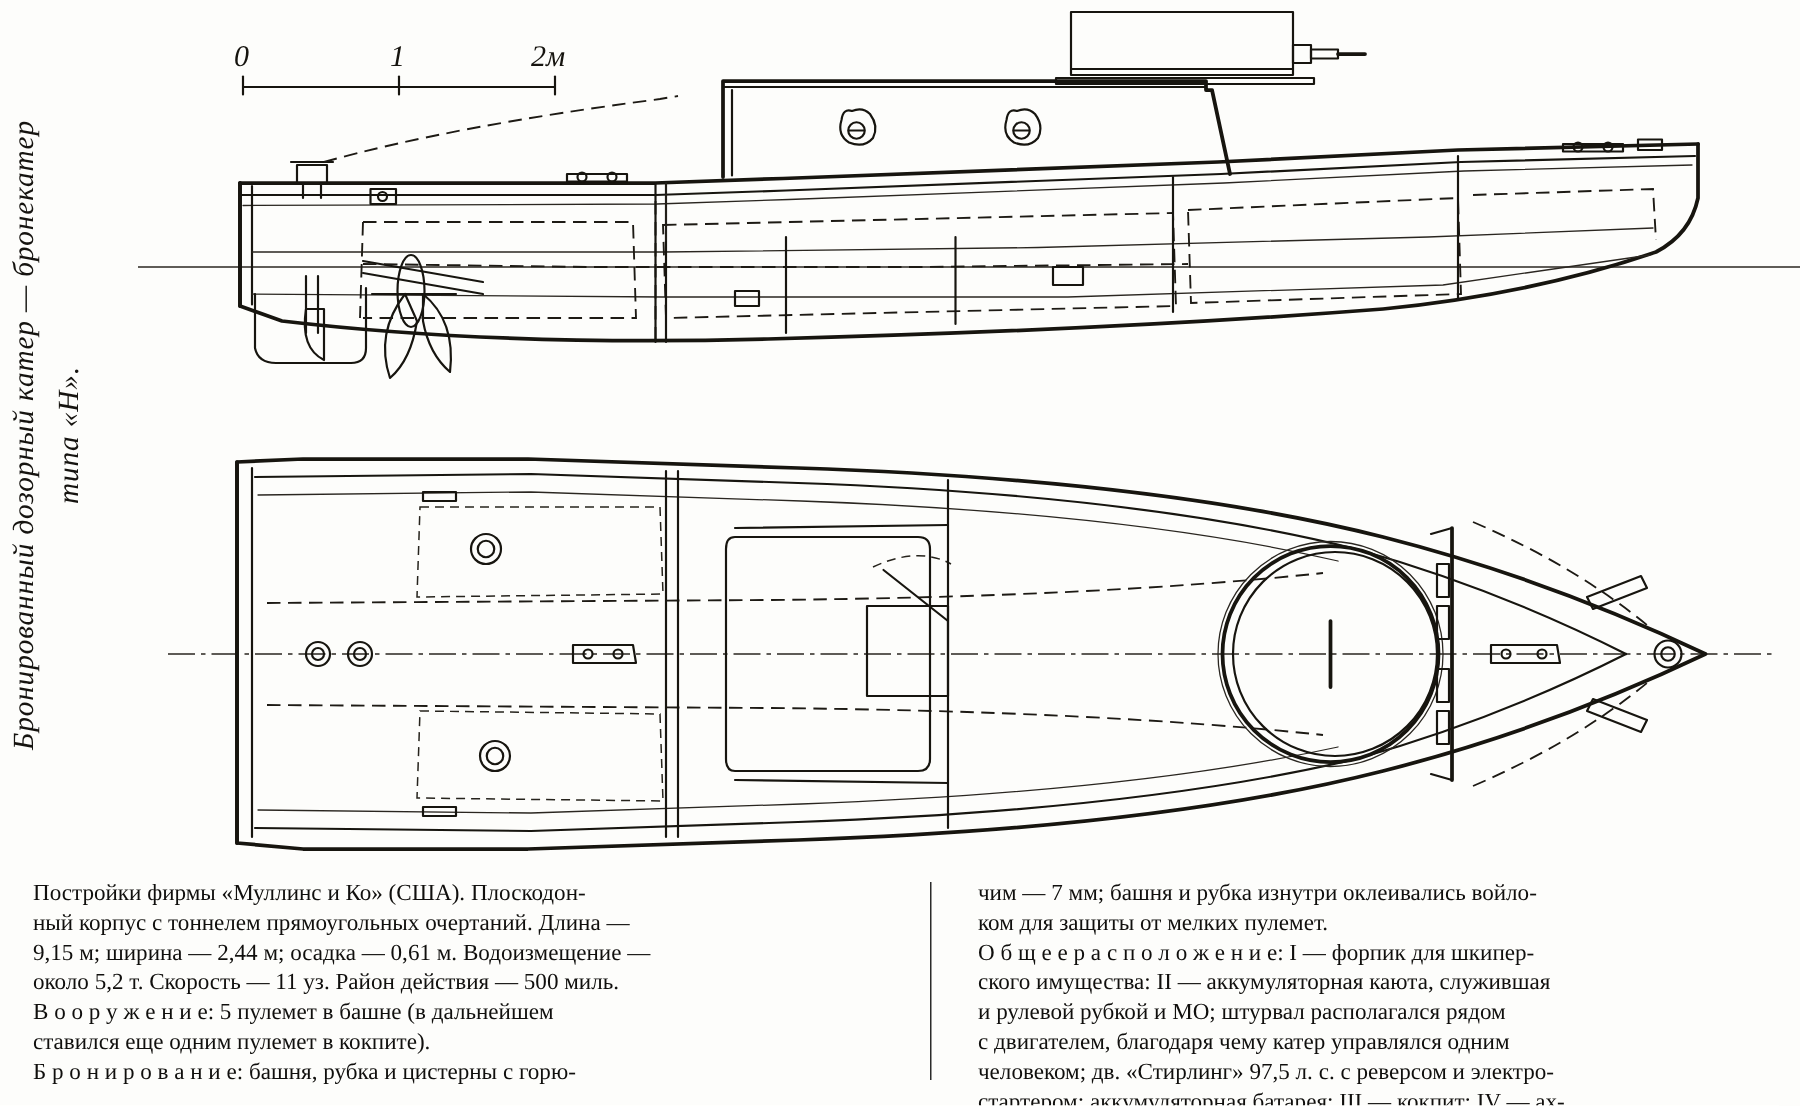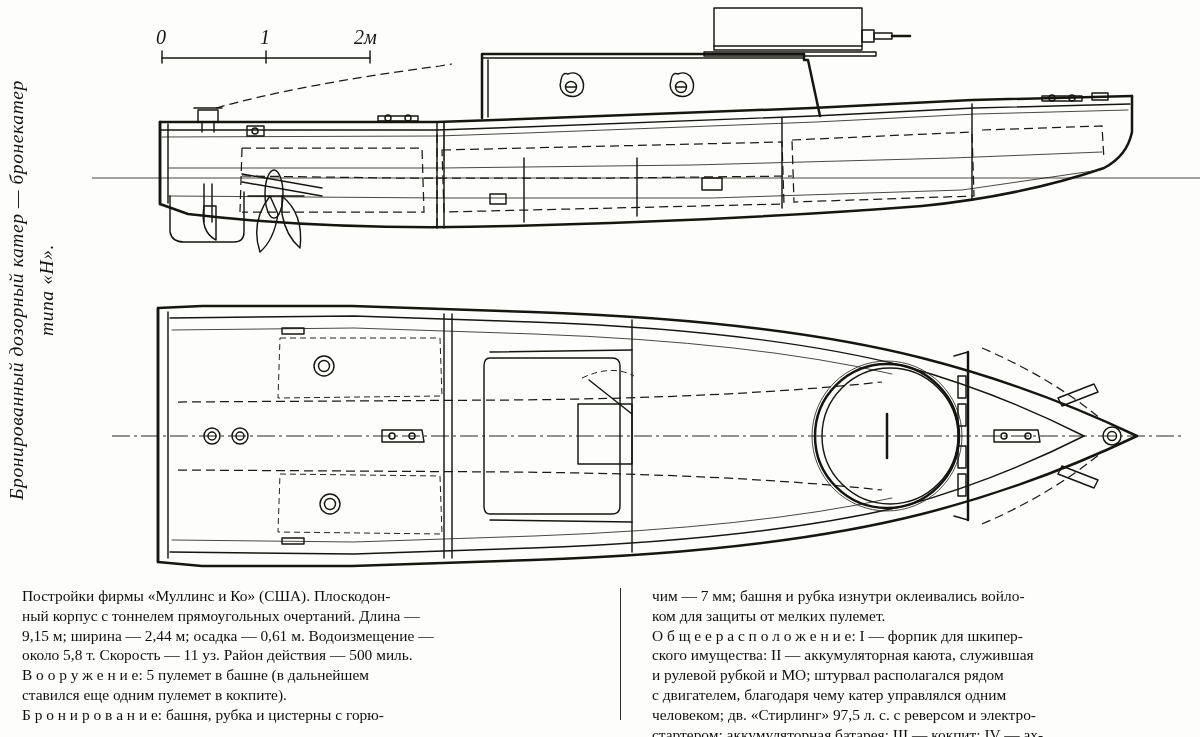--- a/index.html
+++ b/index.html
@@ -319,21 +319,21 @@
     </svg>
   </div>
 
   <div id="textblock">
     <div id="col-divider"></div>
 
     <div class="col" id="col-left">
       <p>Постройки фирмы «Муллинс и Ко» (США). Плоскодон-</p>
       <p>ный корпус с тоннелем прямоугольных очертаний. Длина —</p>
       <p>9,15 м; ширина — 2,44 м; осадка — 0,61 м. Водоизмещение —</p>
-      <p>около 5,8 т. Скорость — 11 уз.  Район действия — 500 миль.</p>
+      <p>около 5,2 т. Скорость — 11 уз.  Район действия — 500 миль.</p>
       <p>В о о р у ж е н и е: 5 пулемет в башне (в дальнейшем</p>
       <p>ставился еще одним пулемет в кокпите).</p>
       <p>Б р о н и р о в а н и е:  башня, рубка и цистерны с горю-</p>
     </div>
 
     <div class="col" id="col-right">
       <p>чим — 7 мм; башня и рубка изнутри оклеивались войло-</p>
       <p>ком для защиты от мелких пулемет.</p>
       <p>О б щ е е  р а с п о л о ж е н и е: I — форпик для шкипер-</p>
       <p>ского имущества: II — аккумуляторная каюта, служившая</p>

